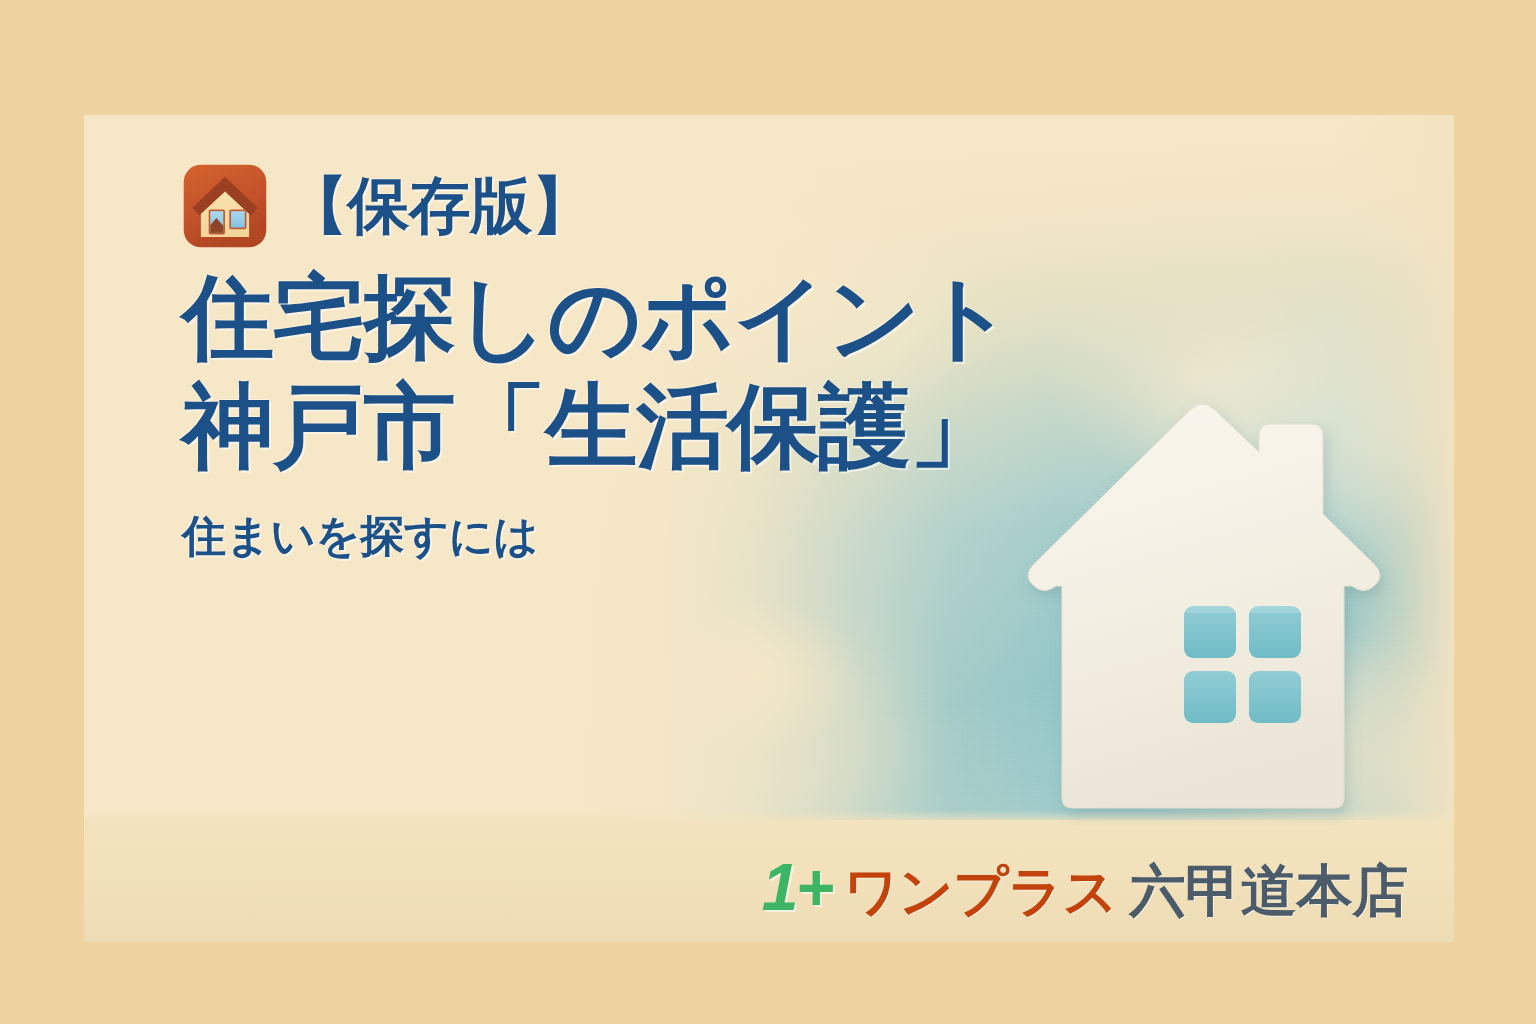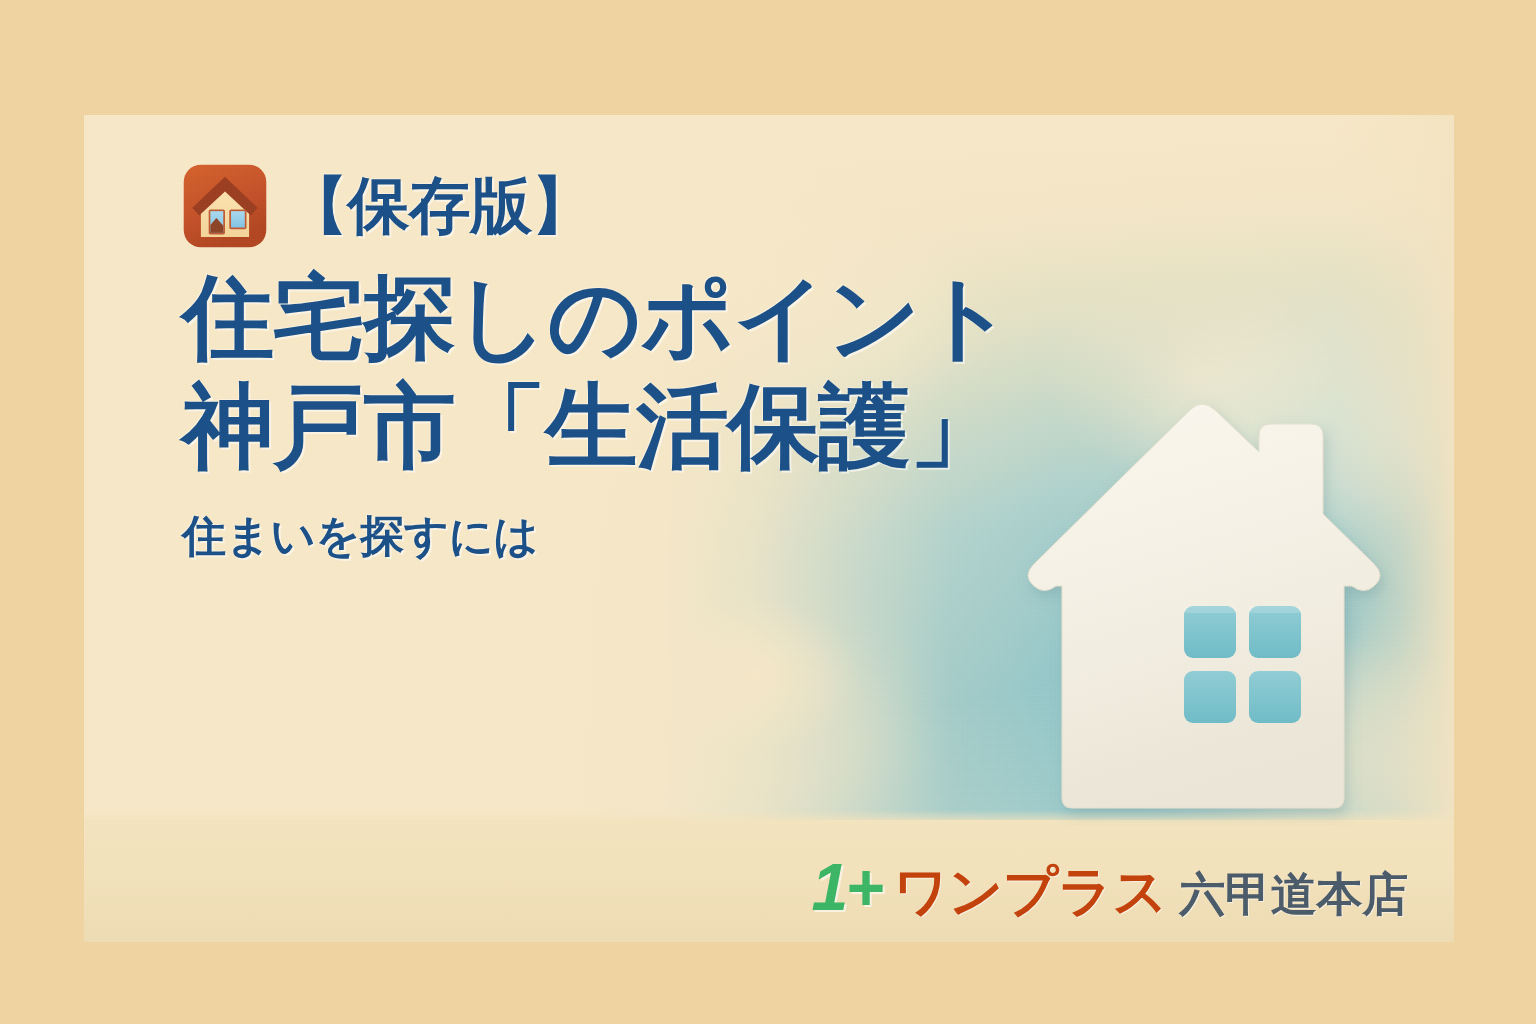--- a/index.html
+++ b/index.html
@@ -199,21 +199,21 @@
   }
   .logo-name {
     font-size: 54px;
     font-weight: 700;
     color: #c2410c;
     line-height: 1;
     letter-spacing: -0.01em;
     text-shadow: 1px 1px 0 rgba(255,255,255,.55);
   }
   .logo-branch {
-    font-size: 46px;
+    font-size: 56px;
     font-weight: 700;
     color: #4a5a68;
     line-height: 1;
     letter-spacing: -0.005em;
     text-shadow: 1px 1px 0 rgba(255,255,255,.55);
   }
 </style>
 </head>
 <body>
 

